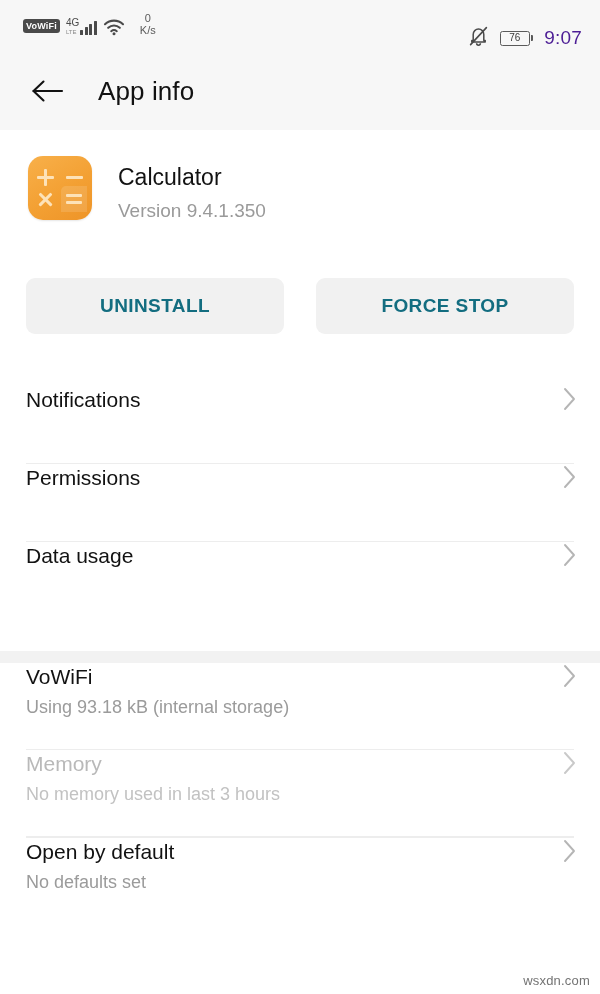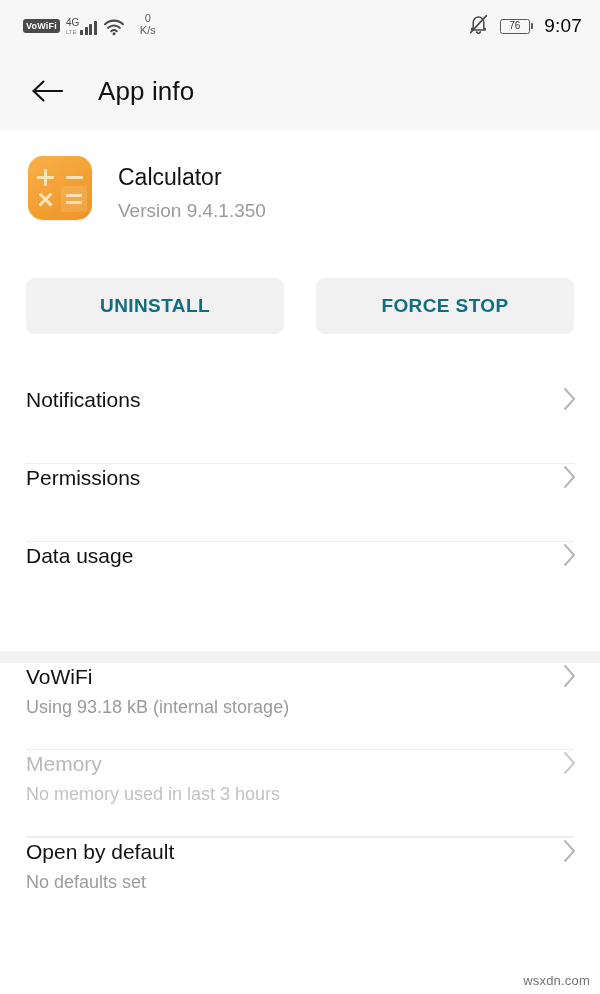--- a/index.html
+++ b/index.html
@@ -39,34 +39,34 @@
   .wifi-ico { margin-top:7px; }
   .netspeed {
     margin-left:9px; margin-top:1px;
     text-align:center; color:#5a5a5a;
     line-height:1.05;
   }
   .netspeed .ns-val { font-size:11px; display:block; }
   .netspeed .ns-unit { font-size:11px; display:block; }
 
   .sb-right {
-    position:absolute; right:18px; top:0; height:52px;
+    position:absolute; right:18px; top:12px; height:52px;
     display:flex; align-items:center; gap:11px;
   }
   .battery {
     display:flex; align-items:center;
   }
   .batt-body {
     width:30px; height:15px;
     border:1.4px solid #5a5a5a; border-radius:2.5px;
     display:flex; align-items:center; justify-content:center;
   }
   .batt-body span { font-size:10px; color:#3a3a3a; line-height:1; letter-spacing:-.2px; }
   .batt-tip { width:2.5px; height:6px; background:#5a5a5a; border-radius:0 1px 1px 0; margin-left:1px; }
-  .clock { font-size:19px; color:#000000; letter-spacing:.2px; }
+  .clock { font-size:19px; color:#4c1d95; letter-spacing:.2px; }
 
   
   .appbar {
     height:78px; background:#f7f7f7;
     display:flex; align-items:center;
     padding-left:28px;
   }
   .back-btn {
     width:40px; height:40px;
     display:flex; align-items:center; justify-content:center;

